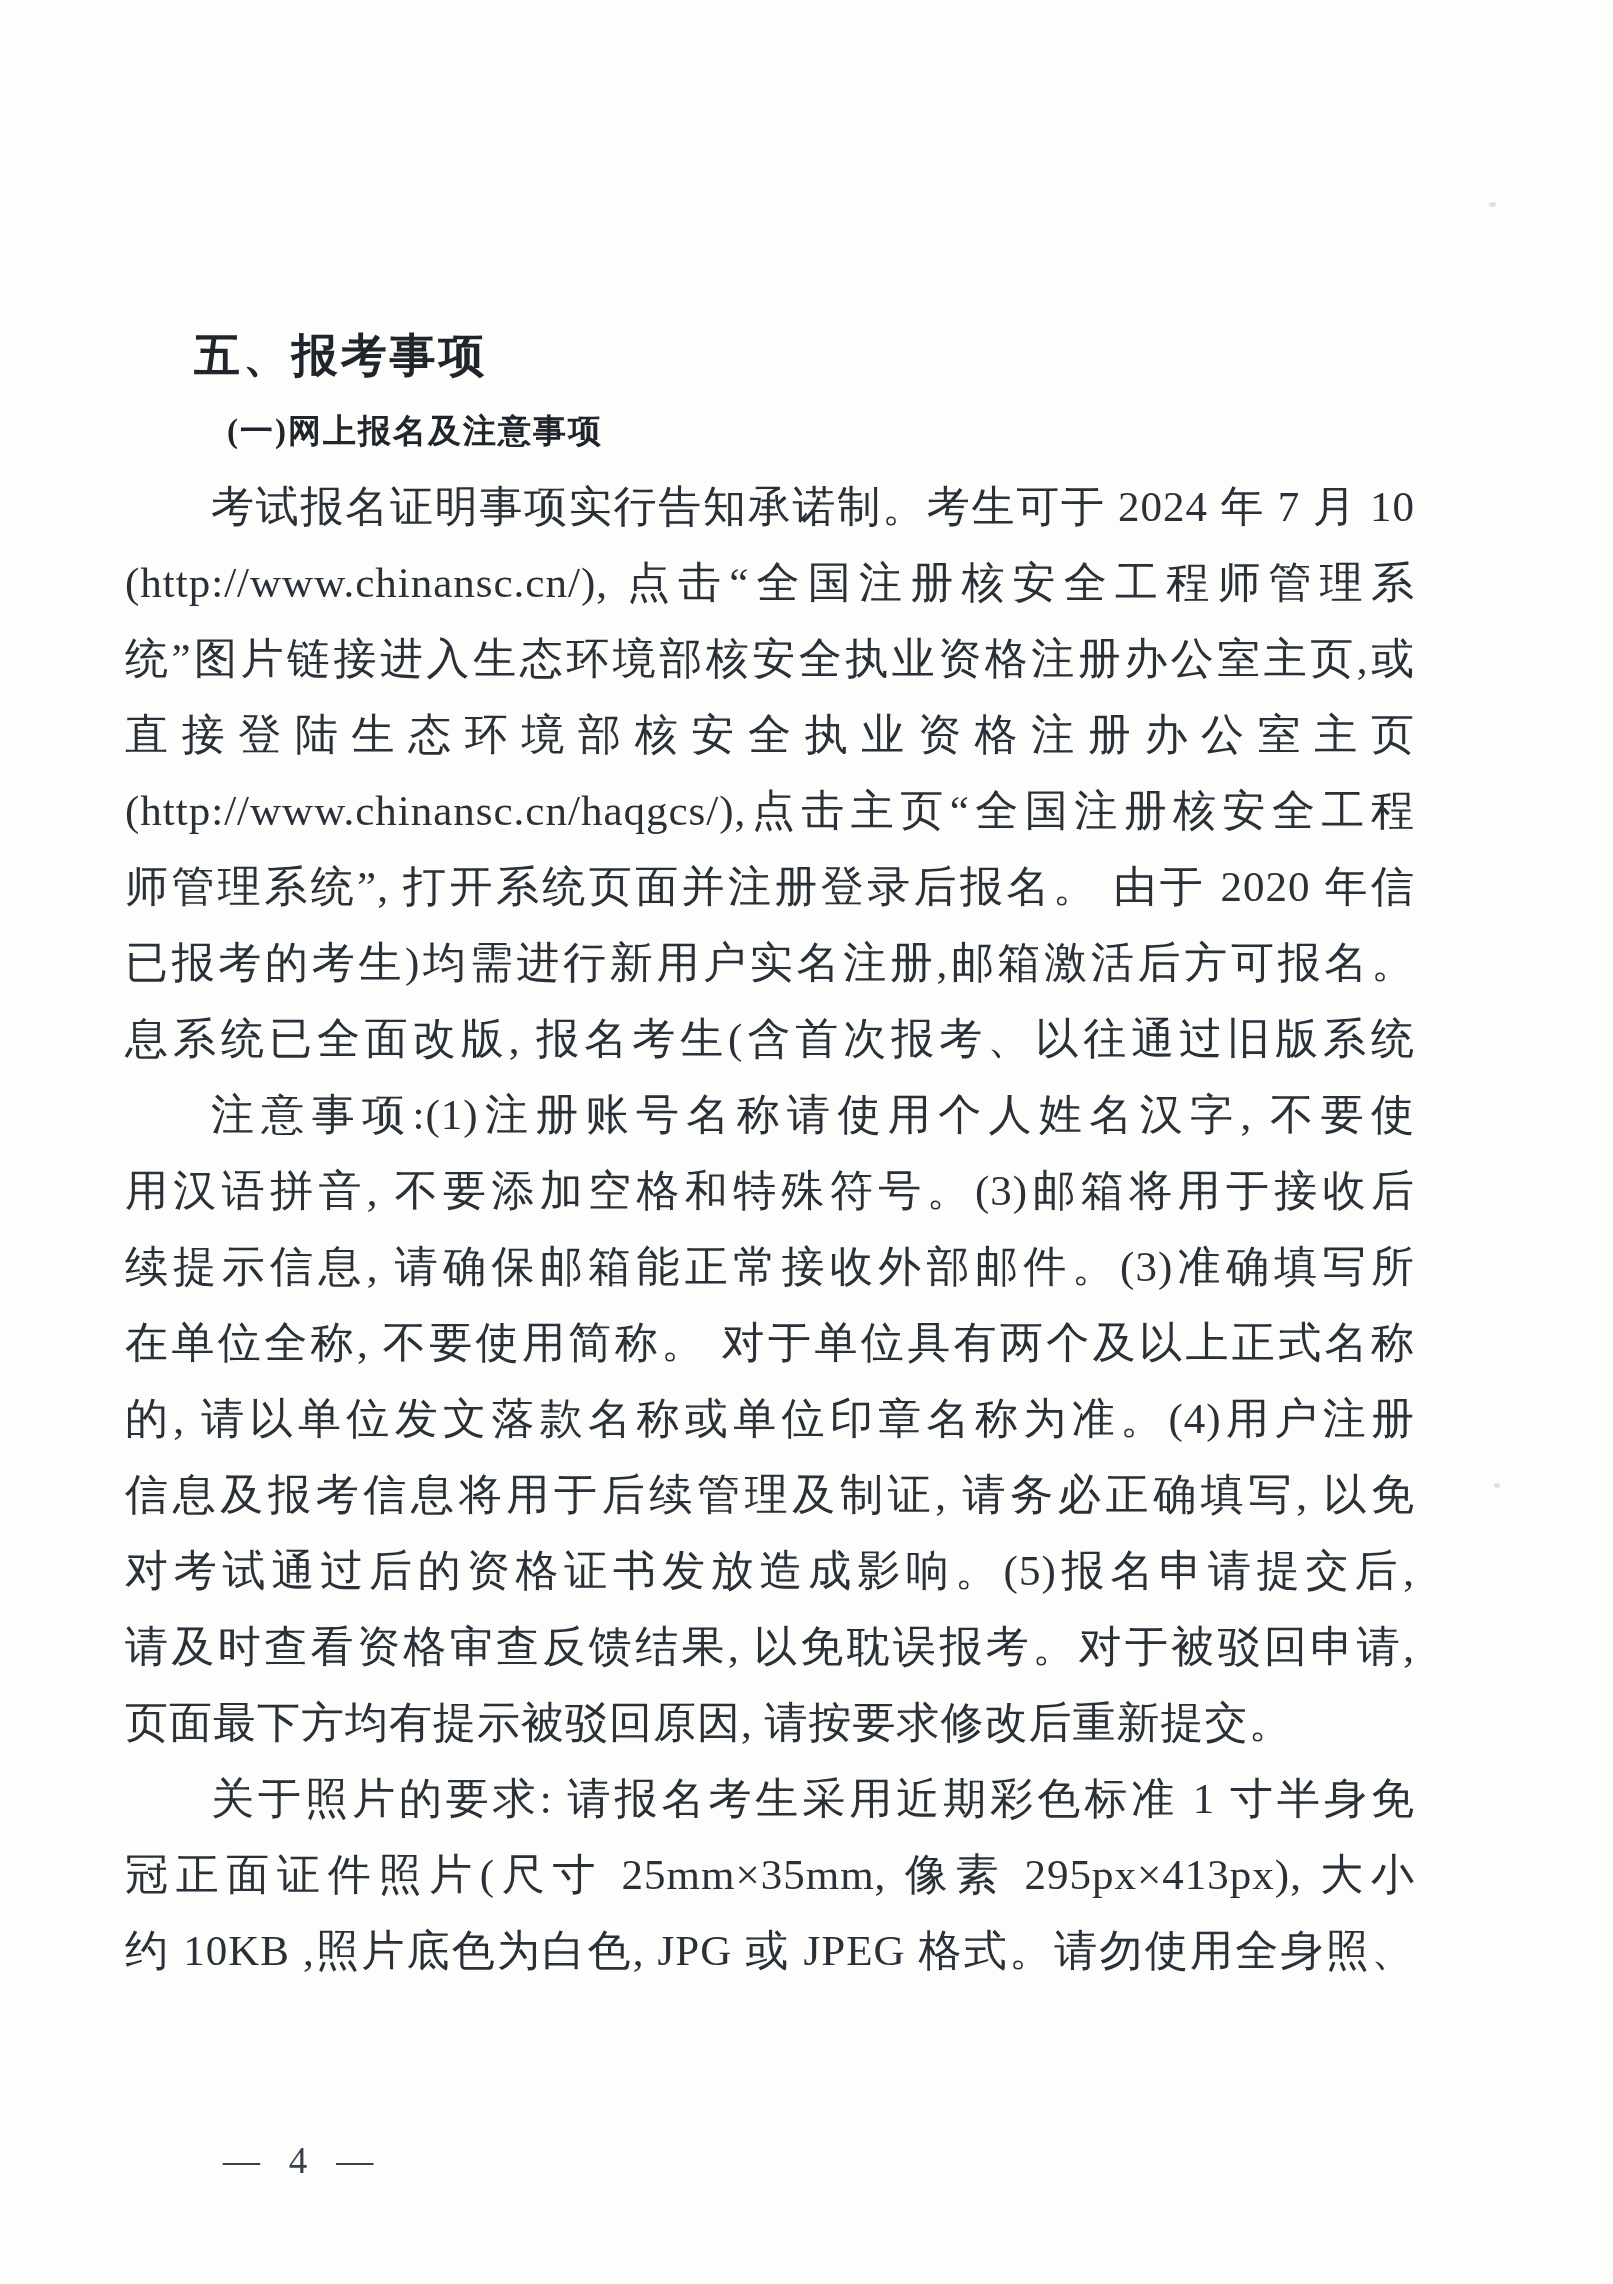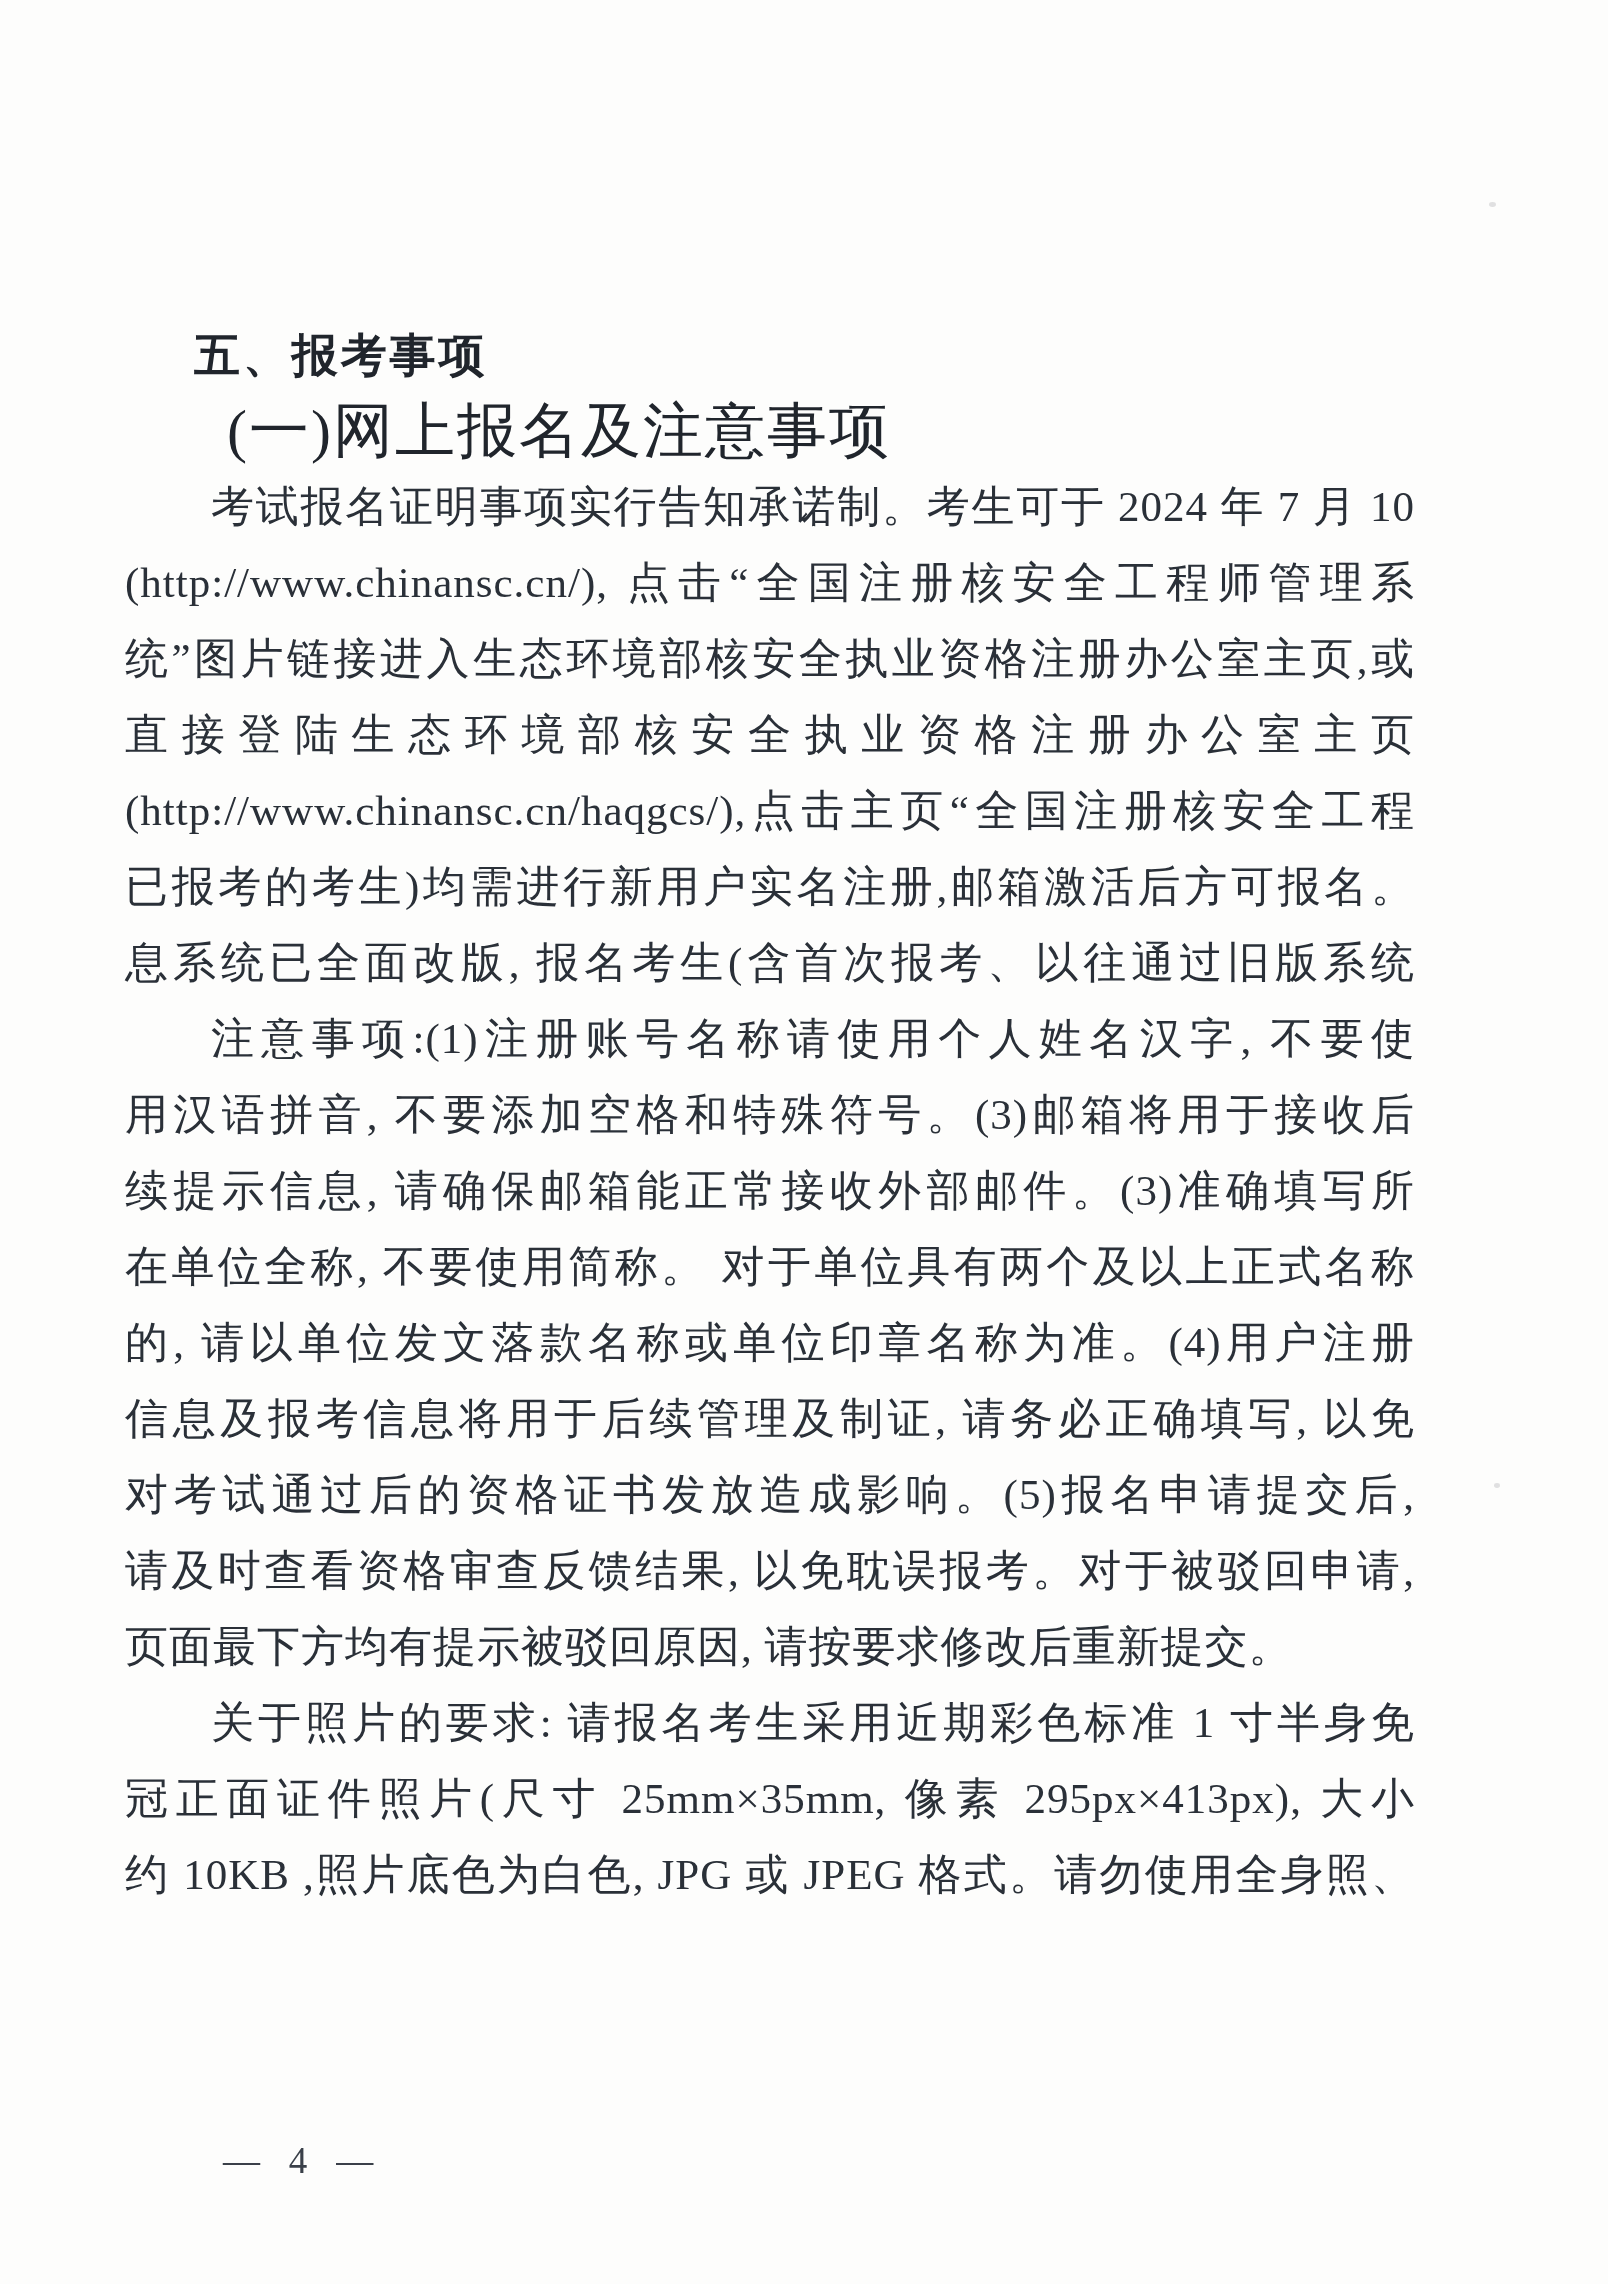--- a/index.html
+++ b/index.html
@@ -38,22 +38,22 @@
     font-family: "Liberation Sans", "DejaVu Sans", sans-serif;
     font-weight: 700;
     font-size: 46px;
     letter-spacing: 2.9px;
     color: #20252c;
     padding-left: 69px;
     line-height: 76px;
     white-space: nowrap;
   }
   .h2 {
-    font-weight: 400;
-    font-size: 60px;
+    font-weight: 700;
+    font-size: 33px;
     letter-spacing: 2px;
     color: #20252c;
     padding-left: 102px;
     line-height: 76px;
     white-space: nowrap;
   }
   .line {
     text-align: justify;
     text-align-last: justify;
     line-height: 76px;
@@ -81,20 +81,21 @@
 
   <div class="content">
     <div class="h1">五、报考事项</div>
     <div class="h2">(一)网上报名及注意事项</div>
     <div>
         <div class="line indent">考试报名证明事项实行告知承诺制。考生可于 2024 年 7 月 10</div>
         <div class="line">(http://www.chinansc.cn/), 点击“全国注册核安全工程师管理系</div>
         <div class="line">统”图片链接进入生态环境部核安全执业资格注册办公室主页,或</div>
         <div class="line">直接登陆生态环境部核安全执业资格注册办公室主页</div>
         <div class="line">(http://www.chinansc.cn/haqgcs/),点击主页“全国注册核安全工程</div>
+        <div class="line">师管理系统”, 打开系统页面并注册登录后报名。 由于 2020 年信</div>
         <div class="line">已报考的考生)均需进行新用户实名注册,邮箱激活后方可报名。</div>
         <div class="line">息系统已全面改版, 报名考生(含首次报考、以往通过旧版系统</div>
         <div class="line indent">注意事项:(1)注册账号名称请使用个人姓名汉字, 不要使</div>
         <div class="line">用汉语拼音, 不要添加空格和特殊符号。(3)邮箱将用于接收后</div>
         <div class="line">续提示信息, 请确保邮箱能正常接收外部邮件。(3)准确填写所</div>
         <div class="line">在单位全称, 不要使用简称。 对于单位具有两个及以上正式名称</div>
         <div class="line">的, 请以单位发文落款名称或单位印章名称为准。(4)用户注册</div>
         <div class="line">信息及报考信息将用于后续管理及制证, 请务必正确填写, 以免</div>
         <div class="line">对考试通过后的资格证书发放造成影响。(5)报名申请提交后,</div>
         <div class="line">请及时查看资格审查反馈结果, 以免耽误报考。对于被驳回申请,</div>

